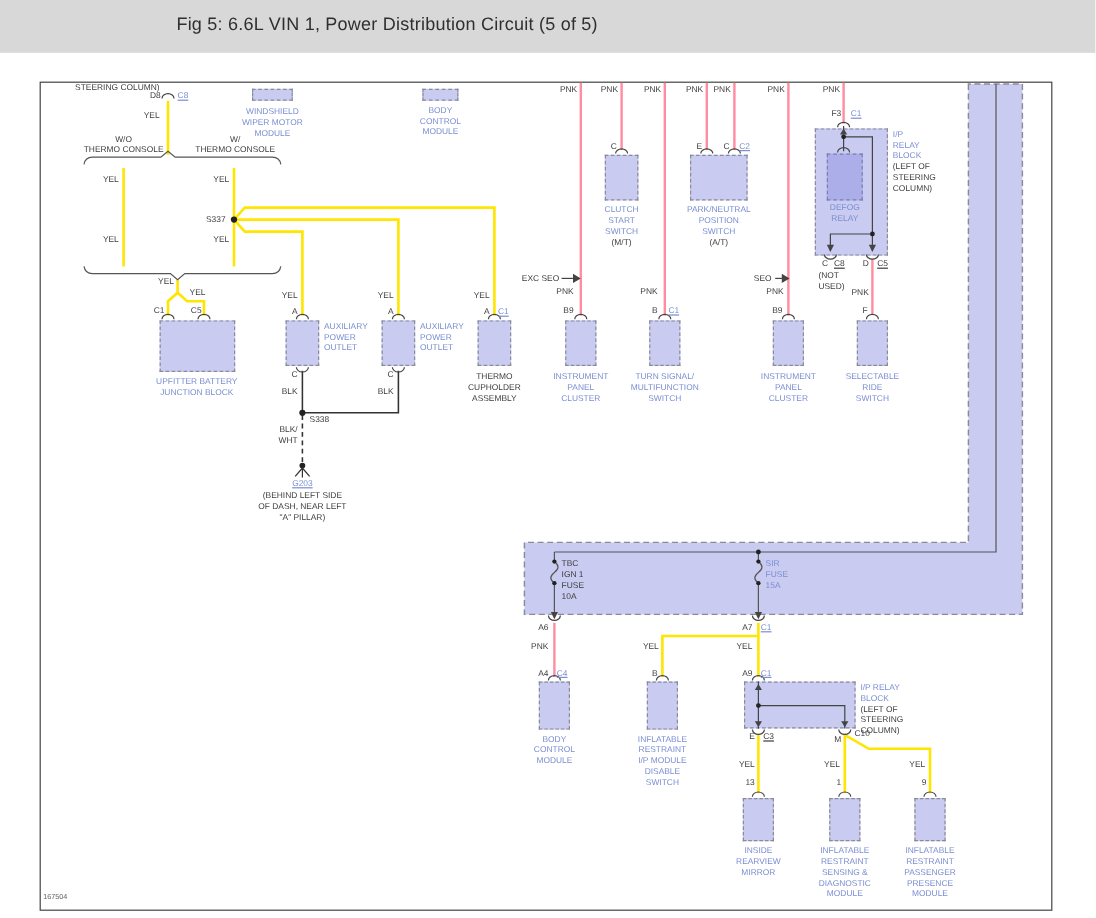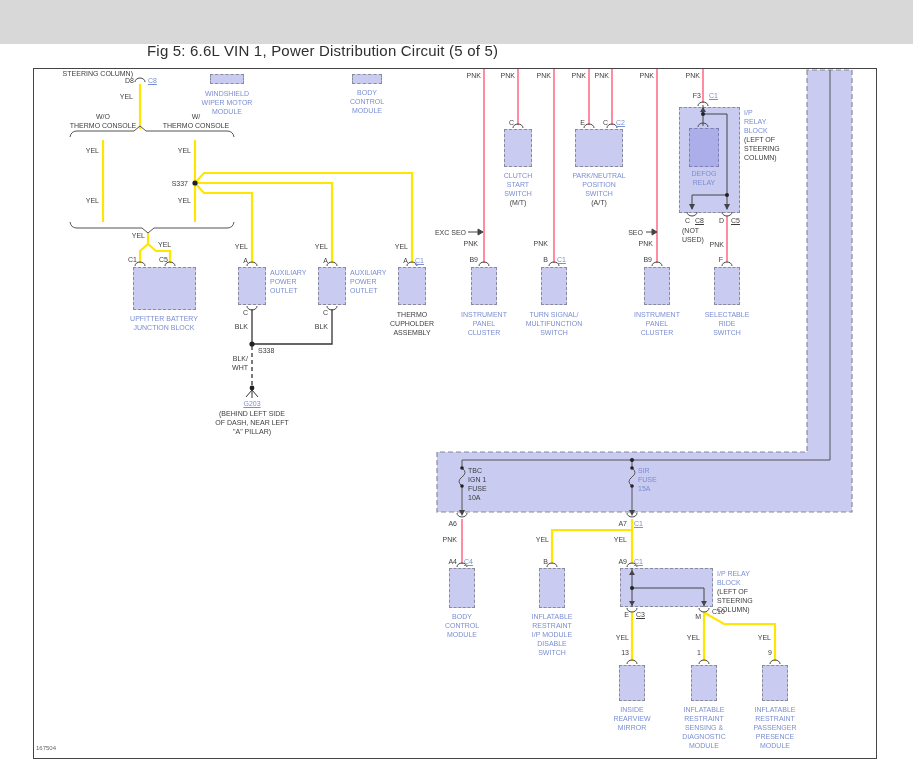--- a/index.html
+++ b/index.html
@@ -1,19 +1,19 @@
 <!DOCTYPE html>
 <html><head>
 <meta charset="utf-8">
 <style>
   html,body{margin:0;padding:0;}
   body{width:913px;height:765px;position:relative;background:#ffffff;
        font-family:"Liberation Sans",sans-serif;overflow:hidden;}
   .titlebar{position:absolute;left:0;top:0;width:913px;height:44px;background:#d8d8d8;}
-  .title{position:absolute;left:147px;top:12px;font-size:15px;color:#2f2f2f;letter-spacing:.2px;margin-top:30px;}
+  .title{position:absolute;left:147px;top:12px;font-size:15px;color:#2f2f2f;letter-spacing:.2px;}
   .diagram-border{position:absolute;left:33px;top:68px;width:844px;height:691px;
        border:1px solid #444;box-sizing:border-box;background:#fff;}
   .block{position:absolute;background:#c9cbf0;border:1px dashed #8a8a9a;box-sizing:border-box;}
   .block.inner{background:#abaee8;border-color:#7d7db0;}
   svg.overlay{position:absolute;left:0;top:0;width:913px;height:765px;}
   .lbl{position:absolute;font-size:7px;line-height:9px;color:#3d3d3d;white-space:pre-line;}
   .lr{transform:translateX(-100%);text-align:right;}
   .lc{transform:translateX(-50%);text-align:center;}
   .blu{color:#7a8ed2;}
   .lnk{text-decoration:underline;}

